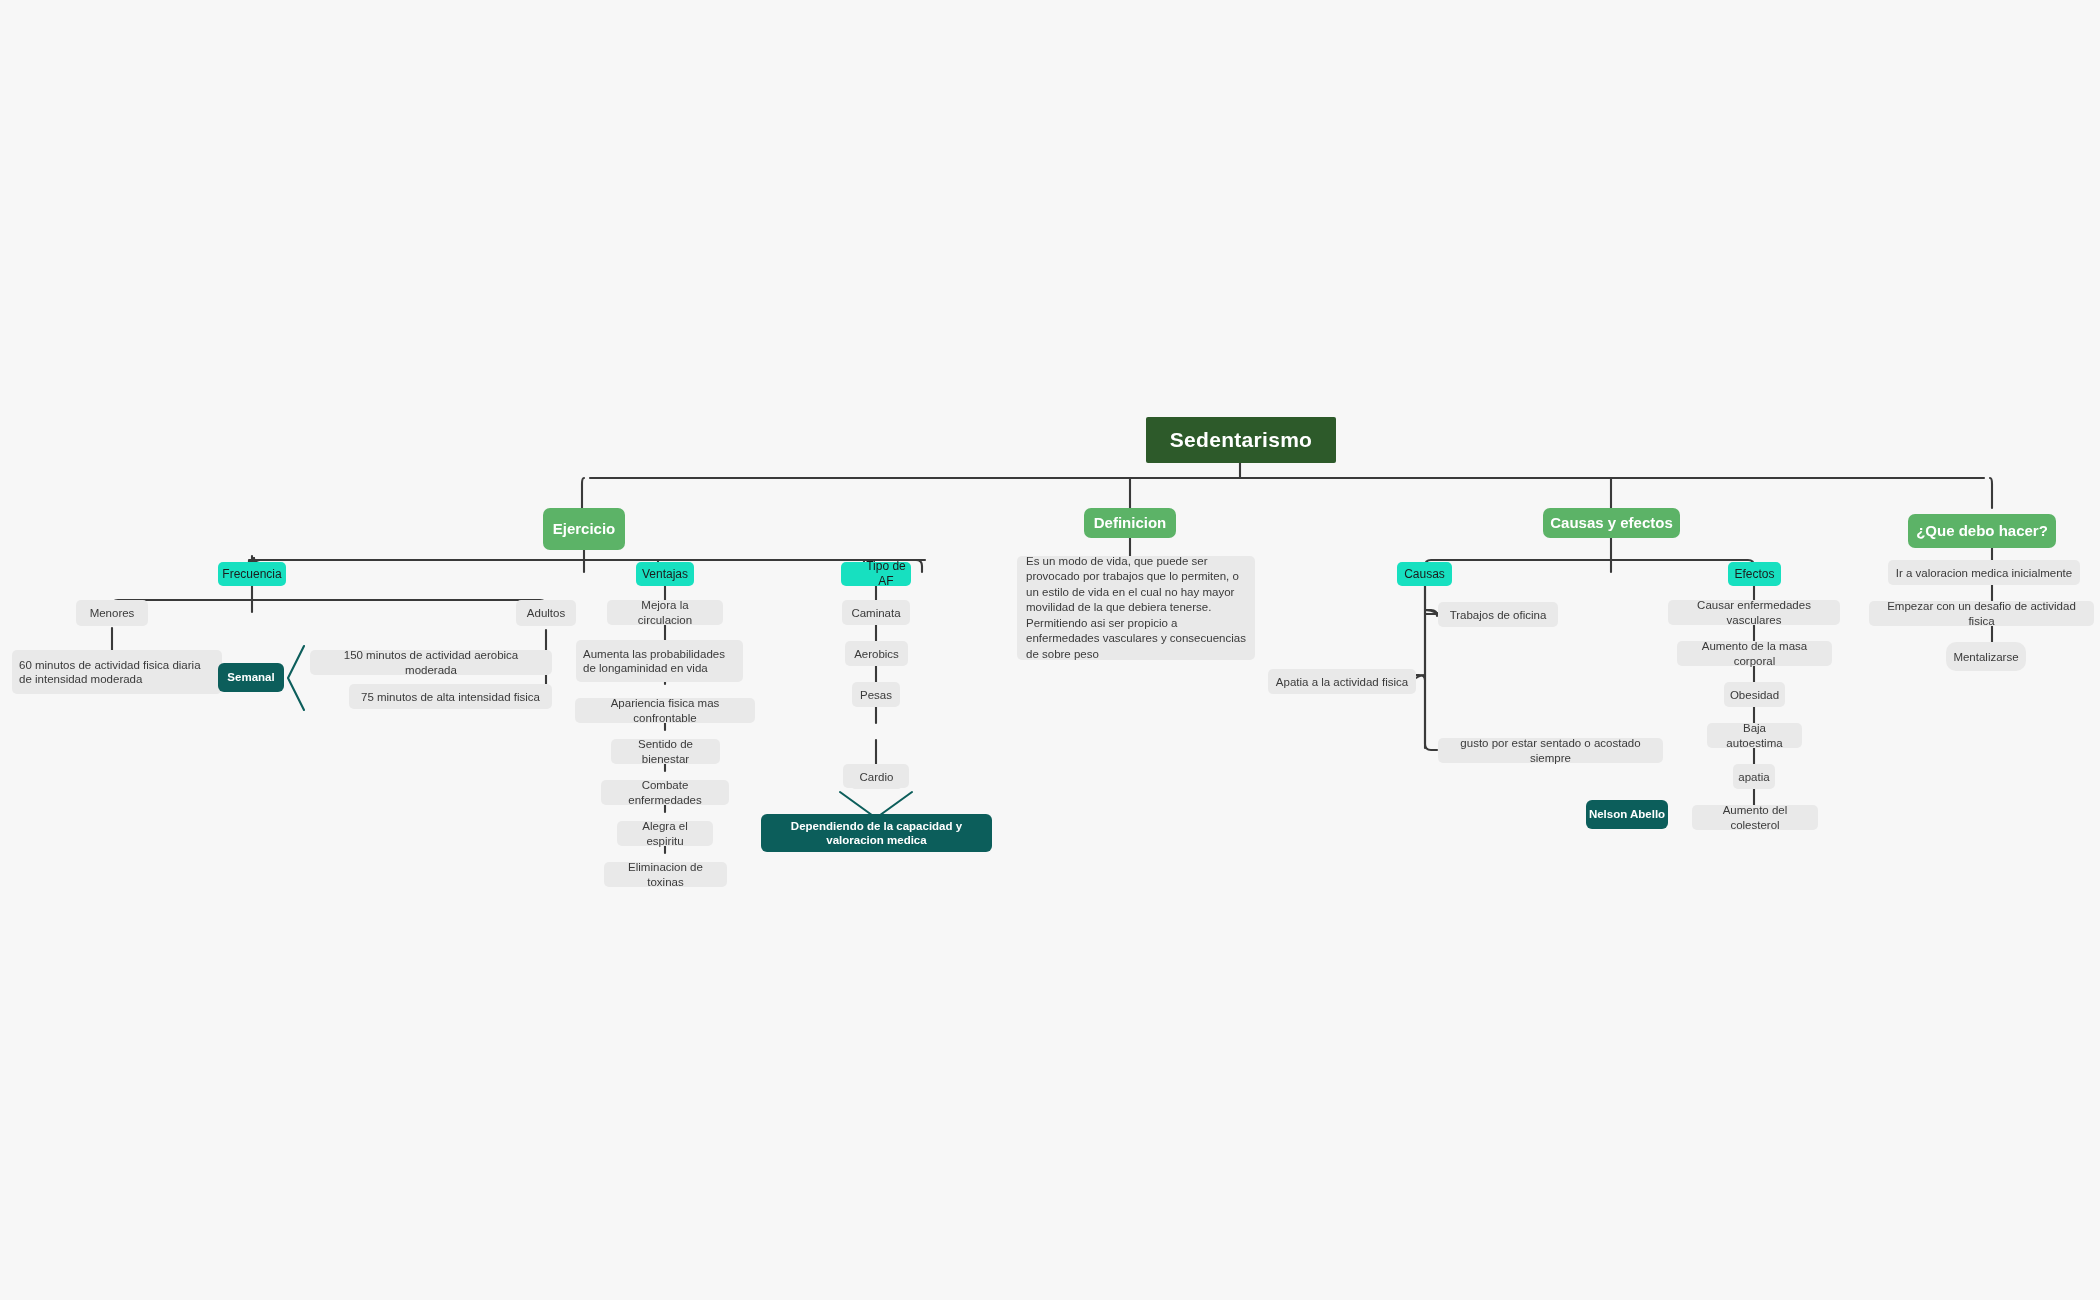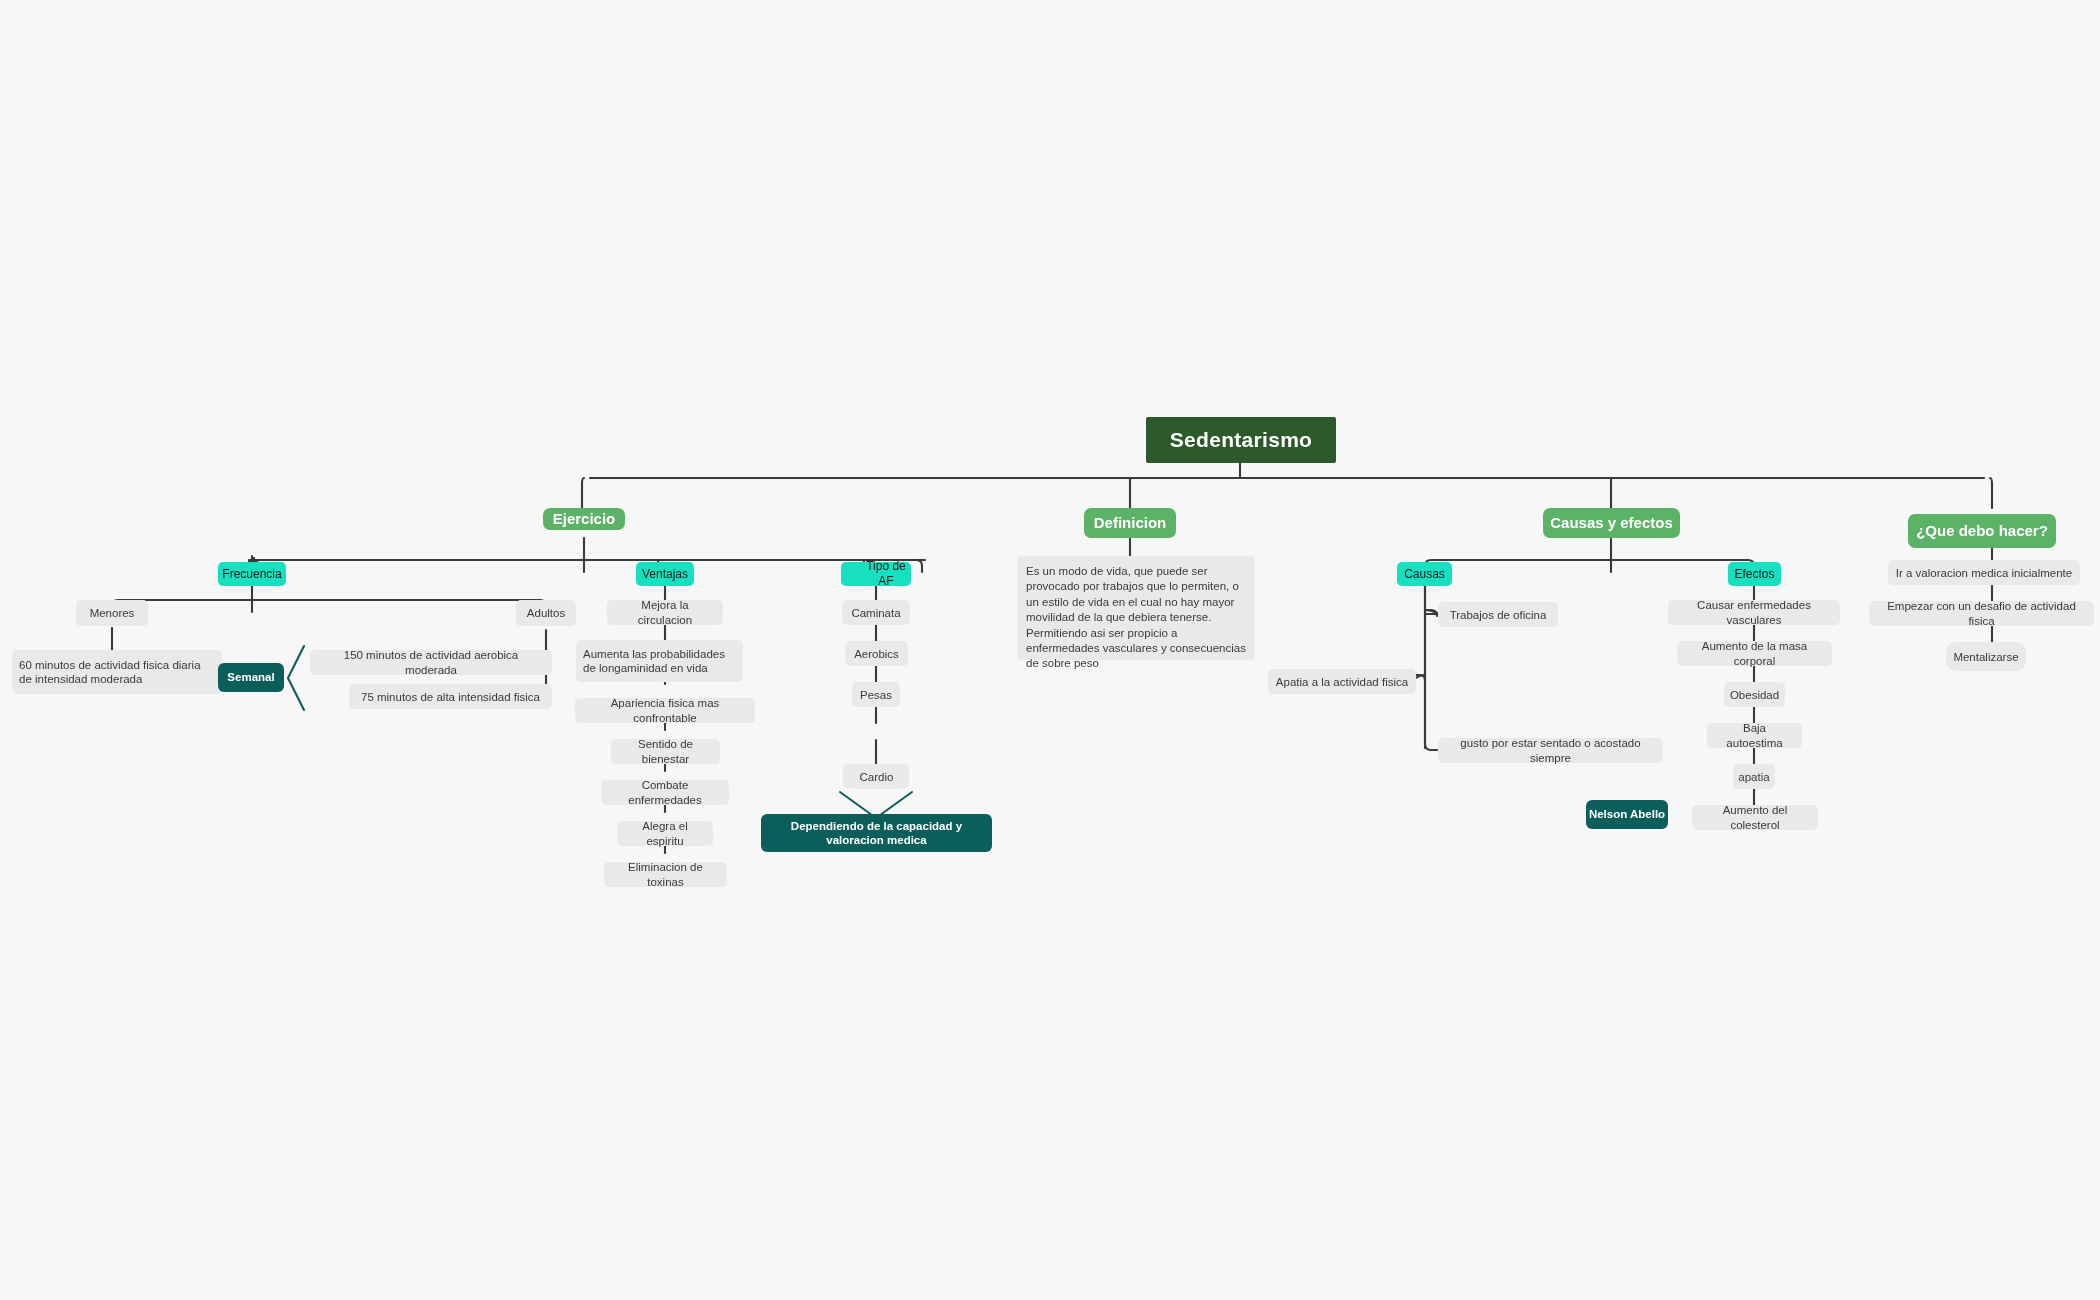--- a/index.html
+++ b/index.html
@@ -202,21 +202,21 @@
 
     <g fill="none" stroke="#0c5e5b" stroke-width="2.1" stroke-linecap="round" stroke-linejoin="round">
       <path d="M304 646 L288 678 L304 710"></path>
     </g>
   </svg>
 
   <div class="node n-root" style="left:1146px; top:417px; width:190px; height:46px;">
     <span>Sedentarismo</span>
   </div>
 
-  <div class="node n-l1" style="left:543px; top:508px; width:82px; height:22px;">
+  <div class="node n-l1" style="left:543px; top:508px; width:82px; height:42px;">
     <span>Ejercicio</span>
   </div>
 
   <div class="node n-l1" style="left:1084px; top:508px; width:92px; height:30px;">
     <span>Definicion</span>
   </div>
 
   <div class="node n-l1" style="left:1543px; top:508px; width:137px; height:30px;">
     <span>Causas y efectos</span>
   </div>
@@ -306,21 +306,21 @@
   </div>
 
   <div class="node n-leaf" style="left:850px; top:764px; width:53px; height:25px;">
     <span>Cardio</span>
   </div>
 
   <div class="node n-badge" style="left:761px; top:814px; width:231px; height:38px; padding:15px 8px;">
     <span>Dependiendo de la capacidad y valoracion medica</span>
   </div>
 
-  <div class="node n-note" style="left:1017px; top:556px; width:238px; height:104px;">
+  <div class="node n-note" style="left:1017px; top:556px; width:238px; height:104px;align-items:center;">
     <span>Es un modo de vida, que puede ser provocado por trabajos que lo permiten, o un estilo de vida en el cual no hay mayor movilidad de la que debiera tenerse. Permitiendo asi ser propicio a enfermedades vasculares y consecuencias de sobre peso</span>
   </div>
 
   <div class="node n-l2" style="left:1397px; top:562px; width:55px; height:24px;">
     <span>Causas</span>
   </div>
 
   <div class="node n-l2" style="left:1728px; top:562px; width:53px; height:24px;">
     <span>Efectos</span>
   </div>

